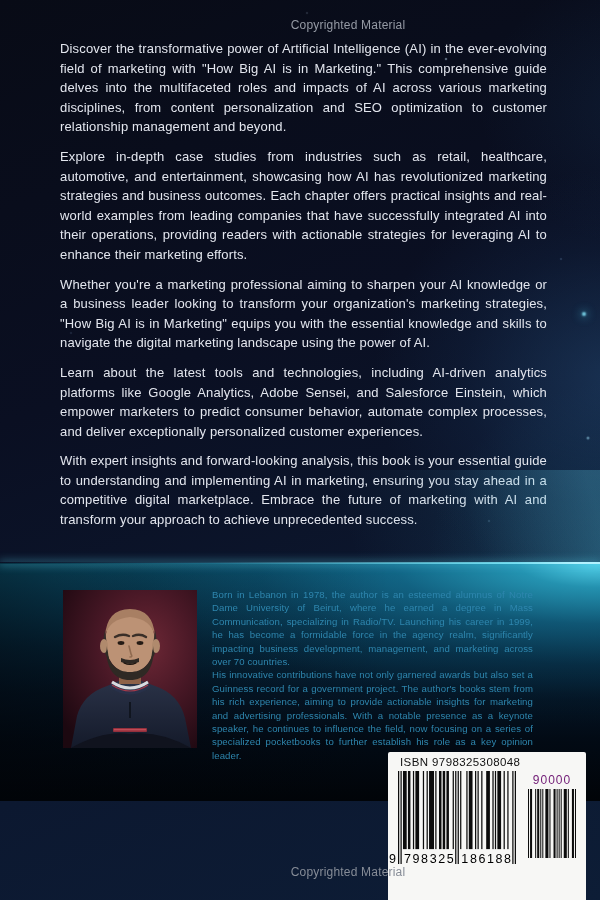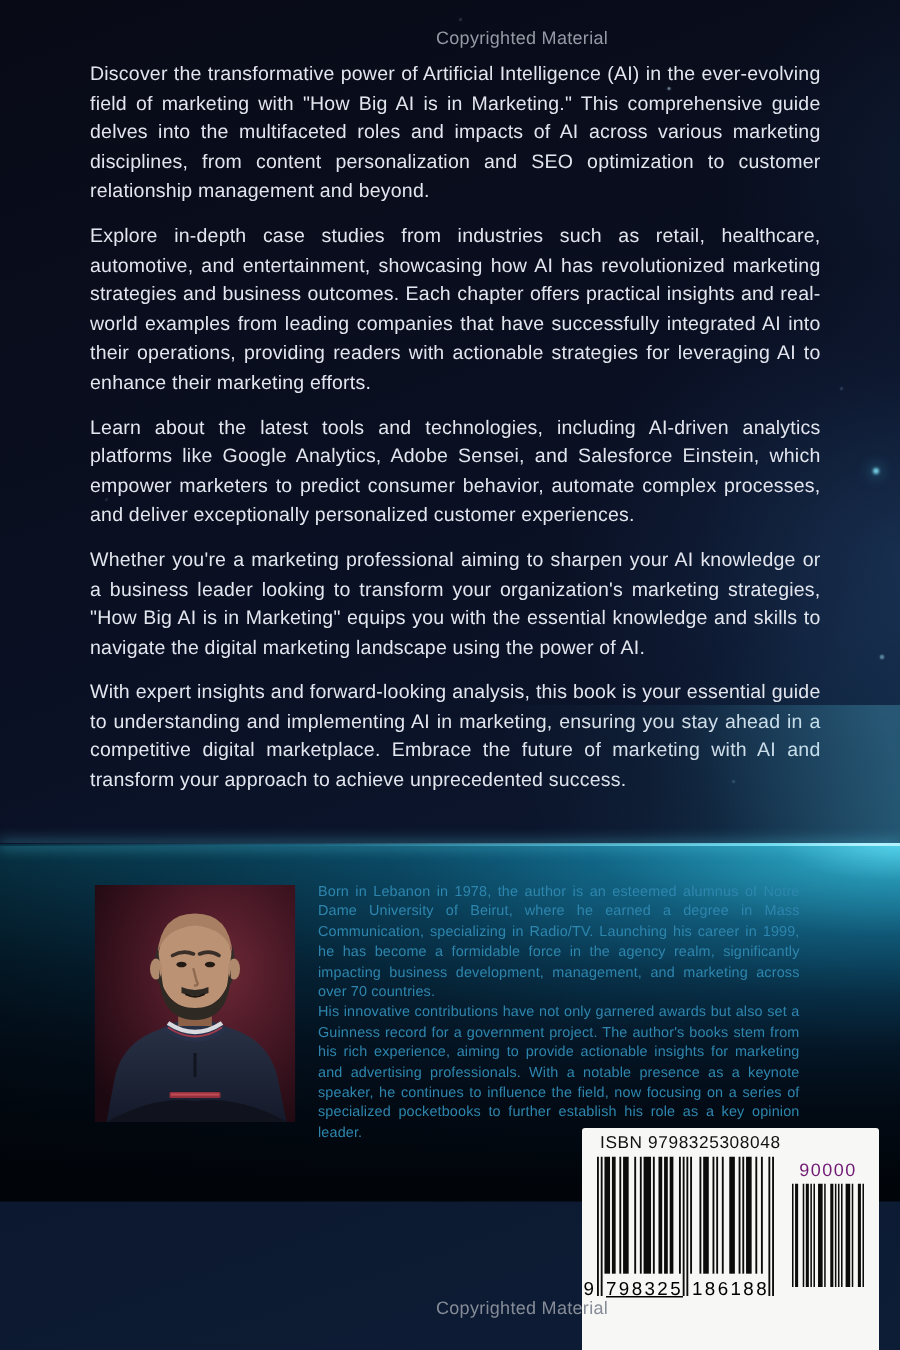--- a/index.html
+++ b/index.html
@@ -46,39 +46,39 @@
   .bio{position:absolute;left:212px;top:25px;width:321px;
     font-size:9.6px;line-height:13.4px;text-align:justify;letter-spacing:.1px;}
   .bio p{margin:0;}
   .barcode-box{position:absolute;left:388px;top:752px;width:198px;height:158px;
     background:#f7f7f5;border-radius:2px;}
   .isbn{position:absolute;left:12px;top:4px;font-size:11.5px;color:#111;letter-spacing:.4px;}
   .bc-main{position:absolute;left:10px;top:19px;width:118px;height:93px;}
   .bc-supp{position:absolute;left:140px;top:37px;width:48px;height:69px;}
   .bc-digit{position:absolute;top:100px;font-size:12.5px;color:#000;}
   .bc-digit.d9{left:1px;}
-  .bc-digit.g1{left:16px;width:47px;text-align:center;letter-spacing:1.6px;text-decoration:underline;}
+  .bc-digit.g1{left:16px;width:47px;text-align:center;letter-spacing:1.6px;}
   .bc-digit.g2{left:73px;width:52px;text-align:center;letter-spacing:1.6px;}
   .bc-price{position:absolute;left:140px;top:21px;width:48px;text-align:center;
     font-size:12px;color:#701a75;letter-spacing:1px;}
   .bc-main svg,.bc-supp svg{width:100%;height:100%;display:block;}
 </style>
 </head>
 <body>
 
 <div class="cover">
   <div class="starfield"></div>
 
   <div class="copyright top">Copyrighted Material</div>
 
   <div class="blurb" style="color: rgb(227, 230, 238);">
     <p>Discover the transformative power of Artificial Intelligence (AI) in the ever-evolving field of marketing with "How Big AI is in Marketing." This comprehensive guide delves into the multifaceted roles and impacts of AI across various marketing disciplines, from content personalization and SEO optimization to customer relationship management and beyond.</p>
     <p>Explore in-depth case studies from industries such as retail, healthcare, automotive, and entertainment, showcasing how AI has revolutionized marketing strategies and business outcomes. Each chapter offers practical insights and real-world examples from leading companies that have successfully integrated AI into their operations, providing readers with actionable strategies for leveraging AI to enhance their marketing efforts.</p>
+    <p>Whether you're a marketing professional aiming to sharpen your AI knowledge or a business leader looking to transform your organization's marketing strategies, "How Big AI is in Marketing" equips you with the essential knowledge and skills to navigate the digital marketing landscape using the power of AI.</p>
     <p>Learn about the latest tools and technologies, including AI-driven analytics platforms like Google Analytics, Adobe Sensei, and Salesforce Einstein, which empower marketers to predict consumer behavior, automate complex processes, and deliver exceptionally personalized customer experiences.</p>
-    <p>Whether you're a marketing professional aiming to sharpen your AI knowledge or a business leader looking to transform your organization's marketing strategies, "How Big AI is in Marketing" equips you with the essential knowledge and skills to navigate the digital marketing landscape using the power of AI.</p>
     <p>With expert insights and forward-looking analysis, this book is your essential guide to understanding and implementing AI in marketing, ensuring you stay ahead in a competitive digital marketplace. Embrace the future of marketing with AI and transform your approach to achieve unprecedented success.</p>
   </div>
 
   <div class="glow-above"></div>
 
   <div class="lower">
     <div class="horizon"></div>
 
     <div class="photo">
       <svg viewBox="0 0 134 158">

